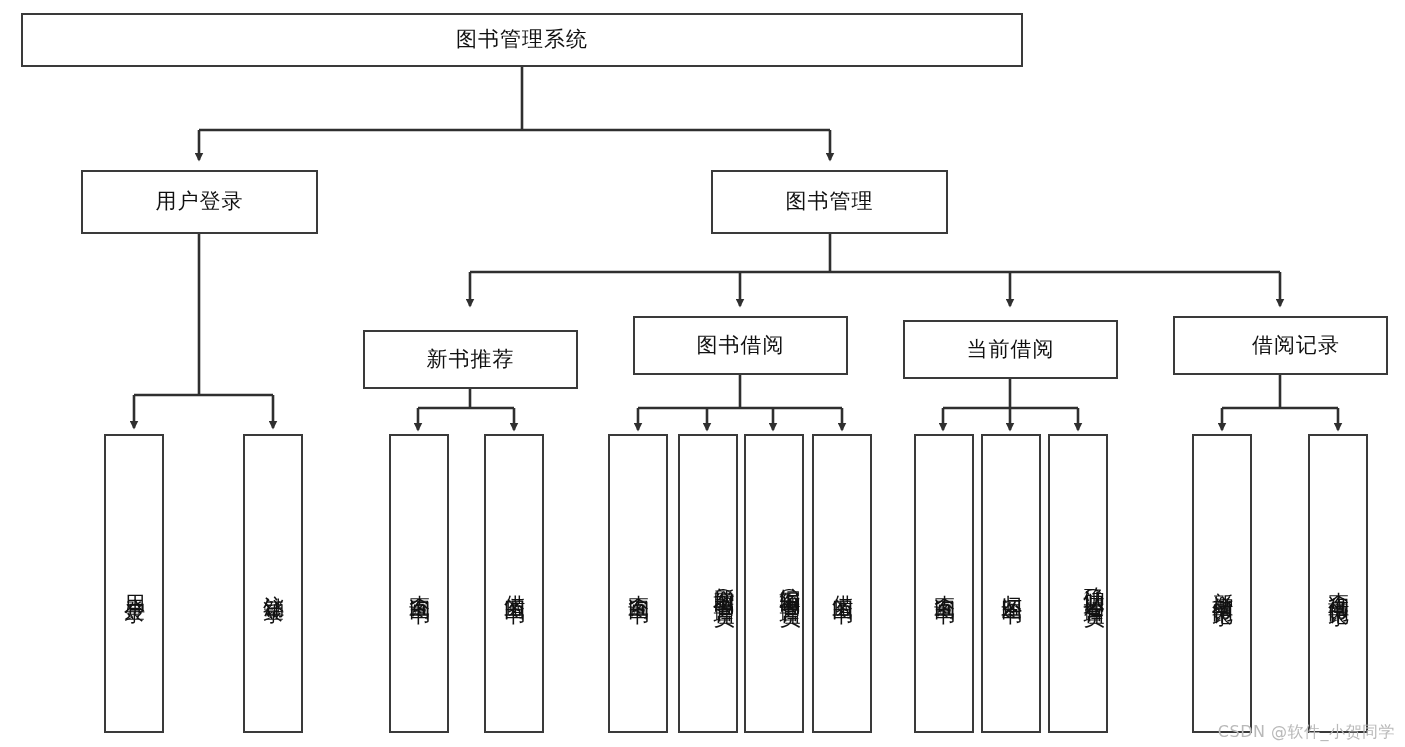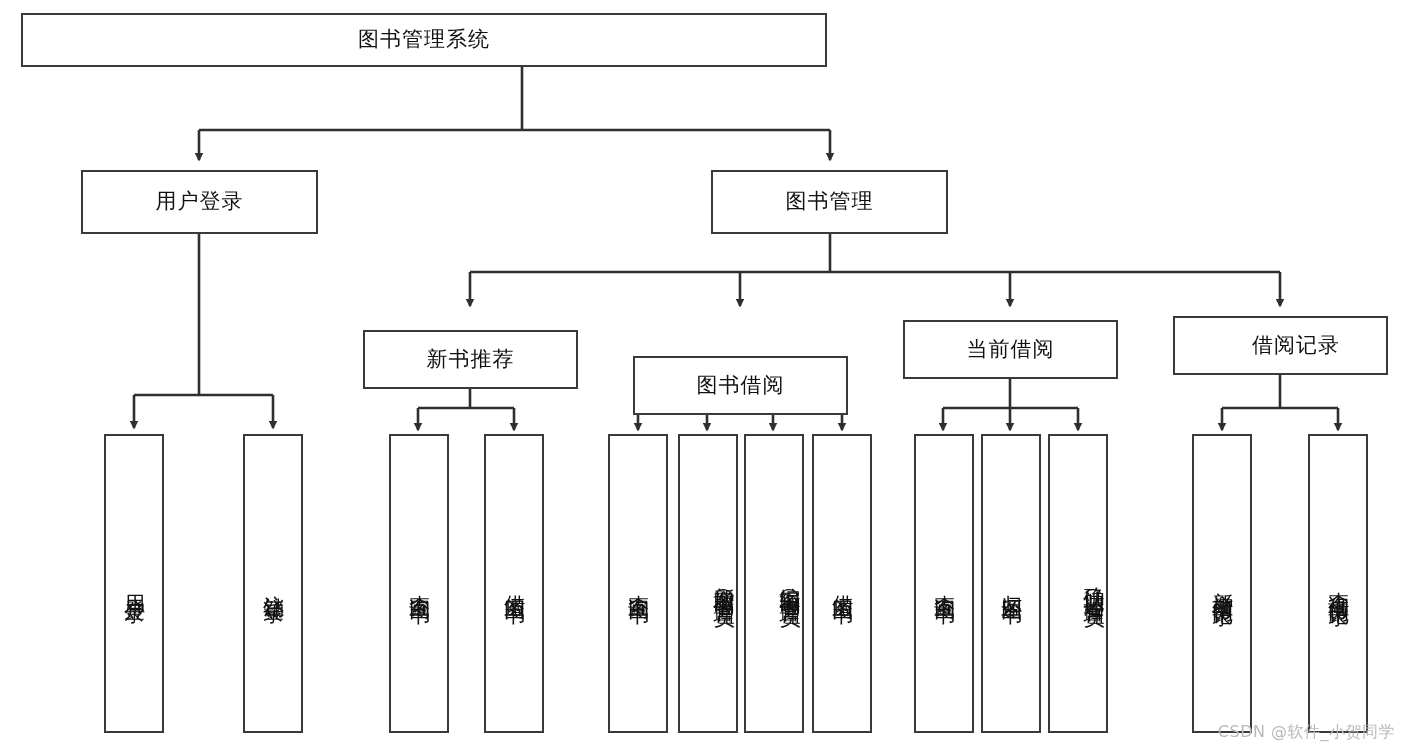--- a/index.html
+++ b/index.html
@@ -112,35 +112,35 @@
       <path d="M1010,408 L1010,430" marker-end="url(#arrow)"></path>
       <path d="M1078,408 L1078,430" marker-end="url(#arrow)"></path>
 
       <path d="M1280,375 L1280,408"></path>
       <path d="M1222,408 L1338,408"></path>
       <path d="M1222,408 L1222,430" marker-end="url(#arrow)"></path>
       <path d="M1338,408 L1338,430" marker-end="url(#arrow)"></path>
     </g>
   </svg>
 
-  <div class="node horiz" style="left:21px;top:13px;width:806px;height:54px;">
+  <div class="node horiz" style="left:21px;top:13px;width:1002px;height:54px;">
     <span>图书管理系统</span>
   </div>
 
   <div class="node horiz" style="left:81px;top:170px;width:237px;height:64px;">
     <span>用户登录</span>
   </div>
   <div class="node horiz" style="left:711px;top:170px;width:237px;height:64px;">
     <span>图书管理</span>
   </div>
 
   <div class="node horiz" style="left:363px;top:316px;width:215px;height:59px;margin-top:14px;">
     <span>新书推荐</span>
   </div>
-  <div class="node horiz" style="left:633px;top:316px;width:215px;height:59px;margin-top:40px;">
+  <div class="node horiz" style="left:633px;top:316px;width:215px;height:59px;">
     <span>图书借阅</span>
   </div>
   <div class="node horiz" style="left:903px;top:320px;width:215px;height:59px;">
     <span>当前借阅</span>
   </div>
   <div class="node horiz" style="left:1173px;top:316px;width:215px;height:59px;padding-left:31px;">
     <span>借阅记录</span>
   </div>
 
   <div class="node vert mid" style="left:104px;top:434px;width:60px;height:299px;">

